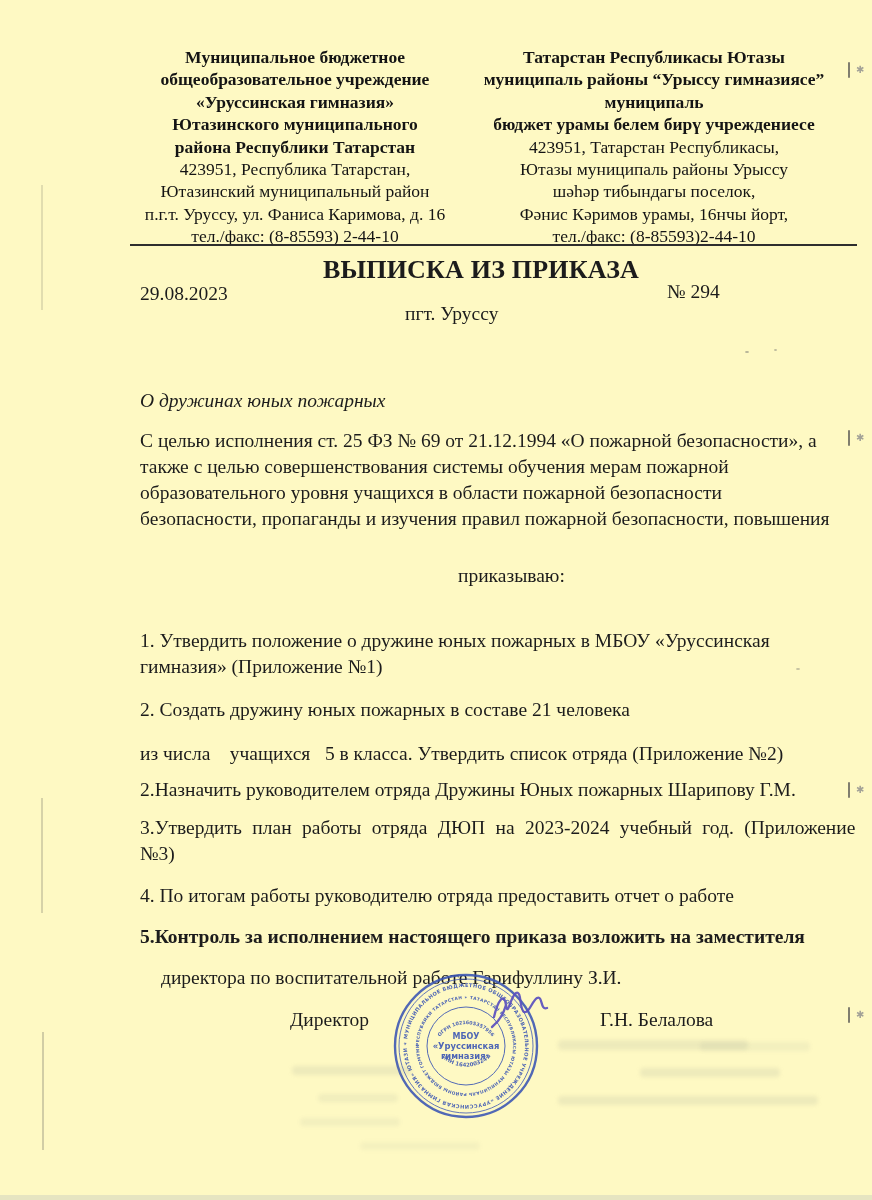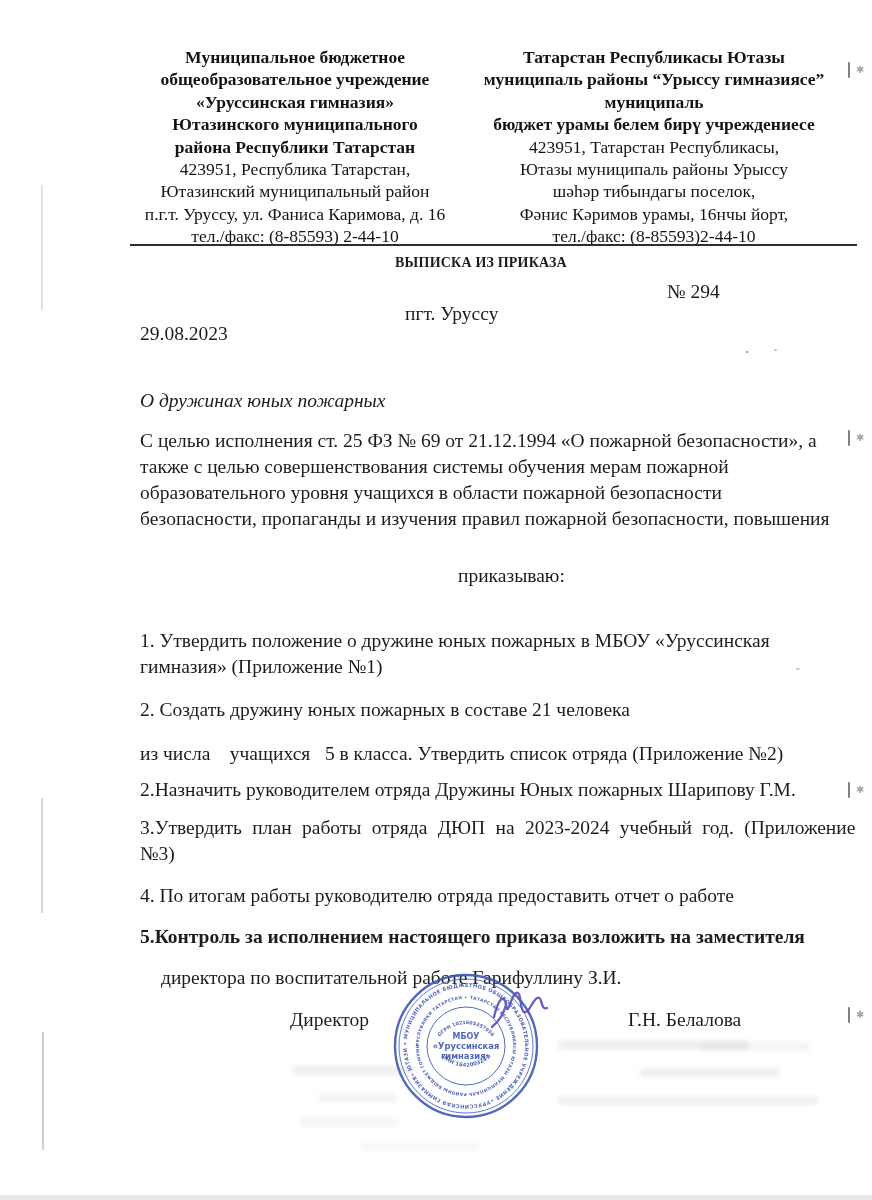--- a/index.html
+++ b/index.html
@@ -1,28 +1,28 @@
 <!DOCTYPE html>
 <html><head>
 <meta charset="utf-8">
 <style>
   html,body{margin:0;padding:0;background:#e9e9e9;}
   .page{
     position:relative;width:872px;height:1200px;margin:0 auto;
-    background:#ffffff;overflow:hidden;
+    background:#fef9c3;overflow:hidden;
     font-family:"Liberation Serif", serif;color:#1c1c1c;
   }
   .abs{position:absolute;}
   
   .hdr{text-align:center;font-size:17.5px;line-height:22.4px;color:#141414;}
   .hdr .b{font-weight:700;}
   
   .rule{height:2px;background:#2e2e2e;}
   
-  .title{font-weight:700;font-size:14px;text-align:center;letter-spacing:.2px;}
+  .title{font-weight:700;font-size:26px;text-align:center;letter-spacing:.2px;}
   .meta{font-size:19.5px;}
   
   .bline{font-size:19.5px;line-height:26px;white-space:pre-wrap;}
   .italic{font-style:italic;}
   .wspace{word-spacing:5.5px;}
   
   .vline{position:absolute;width:1.5px;background:#4a4a4a;}
   .speck{position:absolute;background:#6e6e6e;border-radius:50%;}
   .edgetick{position:absolute;width:2px;height:16px;background:#4a4a4a;opacity:.7;border-radius:1px;}
   .edgescr{position:absolute;font-size:10px;color:#8d8d8d;font-family:"DejaVu Sans",sans-serif;opacity:.8;}
@@ -56,21 +56,21 @@
     <div>423951, Татарстан Республикасы,</div>
     <div>Ютазы муниципаль районы Урыссу</div>
     <div>шәһәр тибындагы поселок,</div>
     <div>Фәнис Кәримов урамы, 16нчы йорт,</div>
     <div>тел./факс: (8-85593)2-44-10</div>
   </div>
 
   <div class="abs rule" style="left:130px;top:244px;width:727px;"></div>
 
   <div class="abs title" style="left:100px;top:255px;width:762px;">ВЫПИСКА ИЗ ПРИКАЗА</div>
-  <div class="abs meta" style="left:140px;top:283px;margin-top:40px;">29.08.2023</div>
+  <div class="abs meta" style="left:140px;top:283px;">29.08.2023</div>
   <div class="abs meta" style="left:667px;top:281px;">№ 294</div>
   <div class="abs meta" style="left:405px;top:303px;text-align:right;">пгт. Уруссу</div>
 
   <div class="abs bline italic" style="left:140px;top:388px;">О дружинах юных пожарных</div>
 
   <div class="abs" style="left:140px;top:428px;width:724px;">
     <div class="bline">С целью исполнения ст. 25 ФЗ № 69 от 21.12.1994 «О пожарной безопасности», а</div>
     <div class="bline">также с целью совершенствования системы обучения мерам пожарной</div>
     <div class="bline">образовательного уровня учащихся в области пожарной безопасности</div>
     <div class="bline">безопасности, пропаганды и изучения правил пожарной безопасности, повышения</div>
@@ -92,21 +92,21 @@
     <div class="bline wspace">3.Утвердить план работы отряда ДЮП на 2023-2024 учебный год. (Приложение</div>
     <div class="bline">№3)</div>
   </div>
 
   <div class="abs bline" style="left:140px;top:883px;width:724px;">4. По итогам работы руководителю отряда предоставить отчет о работе</div>
 
   <div class="abs bline" style="left:140px;top:924px;width:724px;font-weight:bold;">5.Контроль за исполнением настоящего приказа возложить на заместителя</div>
   <div class="abs bline" style="left:161px;top:965px;width:700px;">директора по воспитательной работе Гарифуллину З.И.</div>
 
   <div class="abs bline" style="left:290px;top:1007px;">Директор</div>
-  <div class="abs bline" style="left:628px;top:1007px;font-family:Liberation Serif, serif;">Г.Н. Белалова</div>
+  <div class="abs bline" style="left:600px;top:1007px;font-family:Liberation Serif, serif;">Г.Н. Белалова</div>
 
   <svg class="abs stampsvg" style="left:382px;top:963px;" width="190" height="172" viewBox="0 0 190 172" aria-hidden="true">
     <defs>
       <path id="ringO" d="M 25 83 a 59 59 0 1 1 118 0 a 59 59 0 1 1 -118 0"></path>
       <path id="ringI" d="M 37 83 a 47 47 0 1 1 94 0 a 47 47 0 1 1 -94 0"></path>
       <path id="arcTop" d="M 52 86 A 33 33 0 0 1 116 86"></path>
       <path id="arcBot" d="M 51 82 A 36 36 0 0 0 117 82"></path>
     </defs>
     <g stroke="#3a55b4" fill="none" opacity="0.88">
       <circle cx="84" cy="83" r="71" stroke-width="2.4"></circle>

